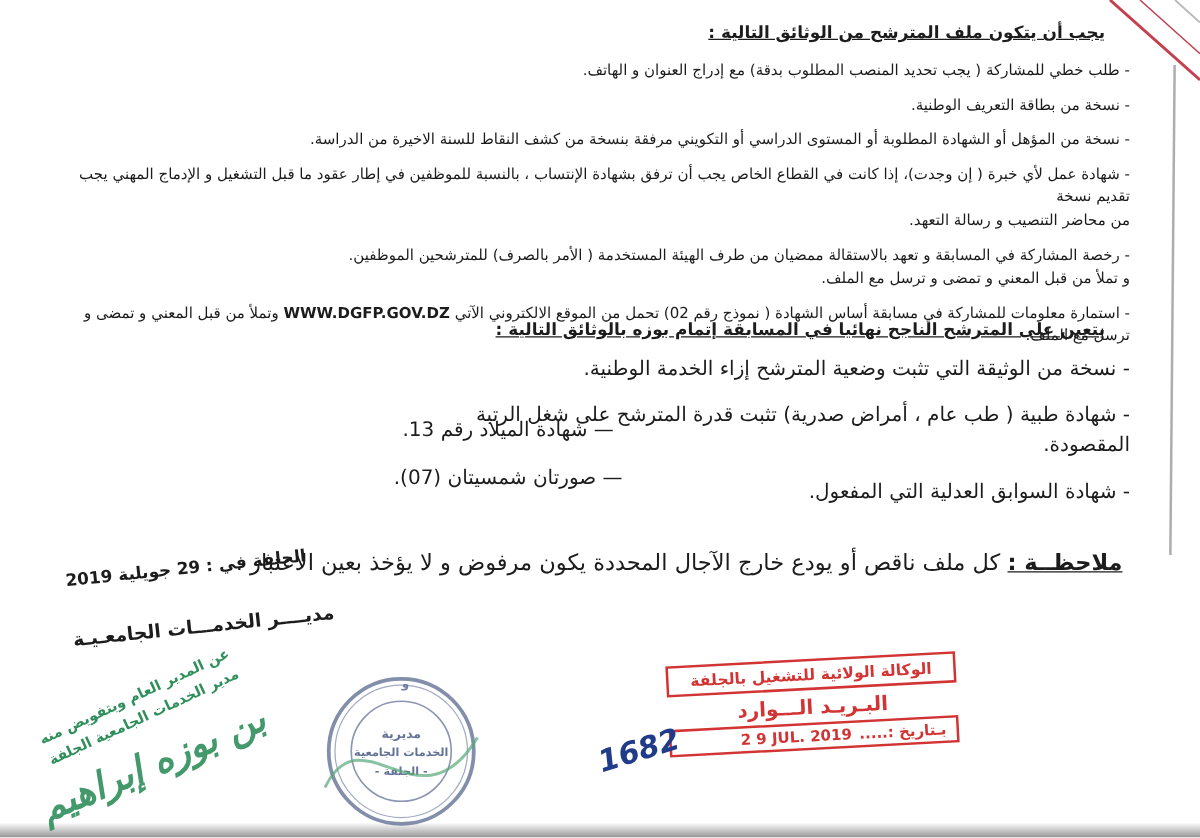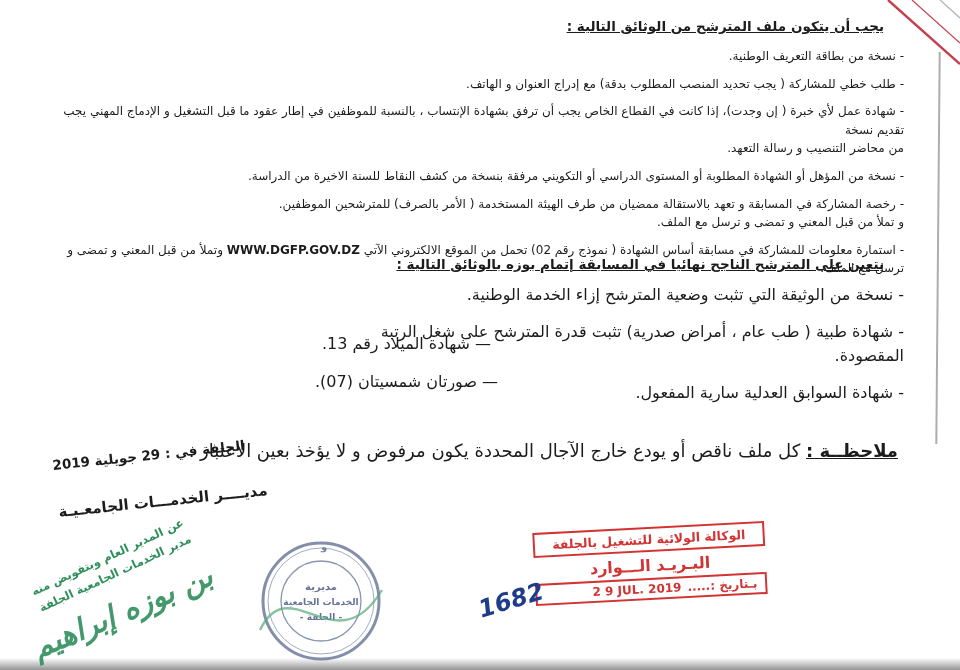--- a/index.html
+++ b/index.html
@@ -59,35 +59,35 @@
   <svg class="corner" width="78" height="78" viewBox="0 0 78 78">
     <line x1="6" y1="0" x2="78" y2="64" stroke="#c4404e" stroke-width="2.4"></line>
     <line x1="30" y1="0" x2="78" y2="43" stroke="#c4404e" stroke-width="1.2"></line>
     <line x1="58" y1="0" x2="78" y2="18" stroke="#b9b9b9" stroke-width="1.5"></line>
   </svg>
   <div class="edge-line"></div>
   <div class="bottom-shade"></div>
 
   <div class="title1">يجب أن يتكون ملف المترشح من الوثائق التالية :</div>
   <div class="list1">
+    <div class="item">- طلب خطي للمشاركة ( يجب تحديد المنصب المطلوب بدقة) مع إدراج العنوان و الهاتف.</div>
     <div class="item">- نسخة من بطاقة التعريف الوطنية.</div>
-    <div class="item">- طلب خطي للمشاركة ( يجب تحديد المنصب المطلوب بدقة) مع إدراج العنوان و الهاتف.</div>
+    <div class="item">- نسخة من المؤهل أو الشهادة المطلوبة أو المستوى الدراسي أو التكويني مرفقة بنسخة من كشف النقاط للسنة الاخيرة من الدراسة.</div>
     <div class="item">- شهادة عمل لأي خبرة ( إن وجدت)، إذا كانت في القطاع الخاص يجب أن ترفق بشهادة الإنتساب ، بالنسبة للموظفين في إطار عقود ما قبل التشغيل و الإدماج المهني يجب تقديم نسخة
 من محاضر التنصيب و رسالة التعهد.</div>
-    <div class="item">- نسخة من المؤهل أو الشهادة المطلوبة أو المستوى الدراسي أو التكويني مرفقة بنسخة من كشف النقاط للسنة الاخيرة من الدراسة.</div>
     <div class="item">- رخصة المشاركة في المسابقة و تعهد بالاستقالة ممضيان من طرف الهيئة المستخدمة ( الأمر بالصرف) للمترشحين الموظفين.
 و تملأ من قبل المعني و تمضى و ترسل مع الملف.</div>
     <div class="item"><span>- استمارة معلومات للمشاركة في مسابقة أساس الشهادة ( نموذج رقم 02) تحمل من الموقع الالكتروني الآتي </span><span class="url">WWW.DGFP.GOV.DZ</span><span> وتملأ من قبل المعني و تمضى و ترسل مع الملف.</span></div>
   </div>
 
   <div class="title2">يتعين على المترشح الناجح نهائيا في المسابقة إتمام بوزه بالوثائق التالية :</div>
   <div class="list2">
     <div class="item">- نسخة من الوثيقة التي تثبت وضعية المترشح إزاء الخدمة الوطنية.</div>
     <div class="item">- شهادة طبية ( طب عام ، أمراض صدرية) تثبت قدرة المترشح على شغل الرتبة المقصودة.</div>
-    <div class="item">- شهادة السوابق العدلية سارية المفعول.</div>
+    <div class="item">- شهادة السوابق العدلية التي المفعول.</div>
   </div>
   <div class="side-list">
     <div class="item">— شهادة الميلاد رقم 13.</div>
     <div class="item">— صورتان شمسيتان (07).</div>
   </div>
 
 
   <div class="note">
     <span class="note-label">ملاحظــة :</span><span> كل ملف ناقص أو يودع خارج الآجال المحددة يكون مرفوض و لا يؤخذ بعين الاعتبار .</span>
   </div>

